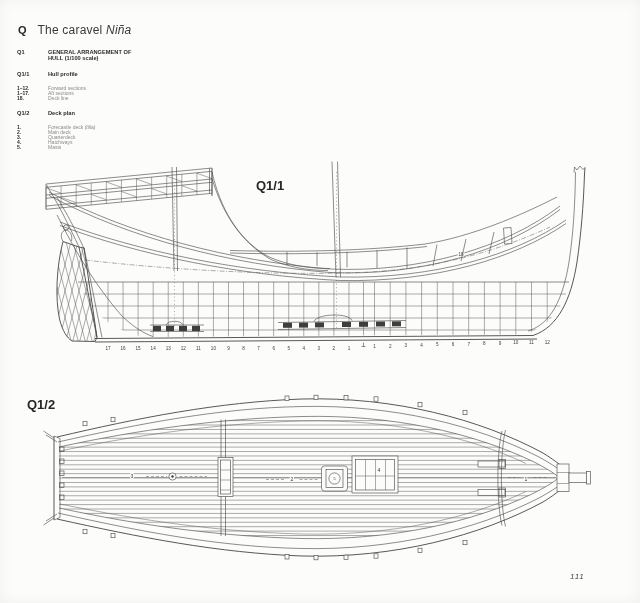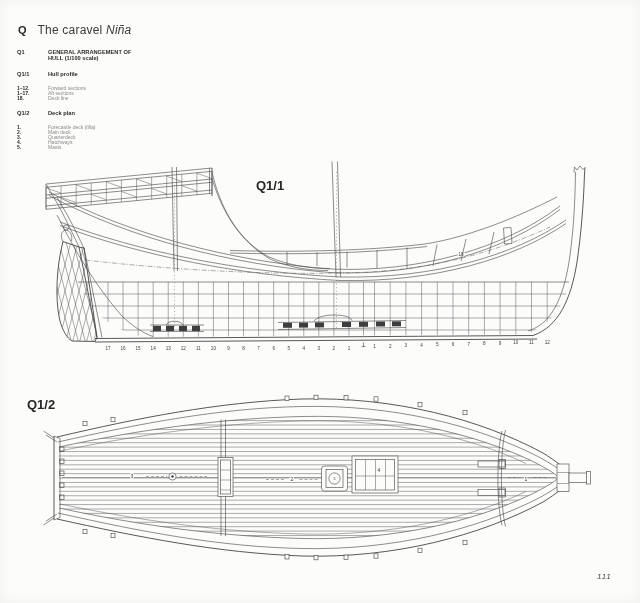--- a/index.html
+++ b/index.html
@@ -37,21 +37,21 @@
   .blk { fill:#3e3e3e; stroke:none; }
   .dash1 { stroke-dasharray:5 1.5 1 1.5; }
   .dash2 { stroke-dasharray:1 2.6; }
   .dash3 { stroke-dasharray:3 2; }
   text.fig-label { font:bold 13px "Liberation Sans",sans-serif; fill:#262626; }
   text.tiny  { font:4.6px "Liberation Sans",sans-serif; fill:#3c3c3c; text-anchor:middle; }
   text.call  { font:5px "Liberation Sans",sans-serif; fill:#333; text-anchor:middle; }
   text.micro { font:3.8px "Liberation Sans",sans-serif; fill:#333; text-anchor:middle; }
   .halo { paint-order:stroke; stroke:#fcfcfb; stroke-width:2.2px; }
   
-  .page-number { position:absolute; left:597px; top:572px; font-size:8px; letter-spacing:.8px; color:#4a4a4a;font-style:italic; }
+  .page-number { position:absolute; left:570px; top:572px; font-size:8px; letter-spacing:.8px; color:#4a4a4a;font-style:italic; }
 </style>
 </head>
 <body>
 
 <div class="page">
 
   <div class="title-row">
     <span class="q-letter">Q</span>
     <span class="page-title"><span>The caravel</span> <span class="ship">Niña</span></span>
   </div>

